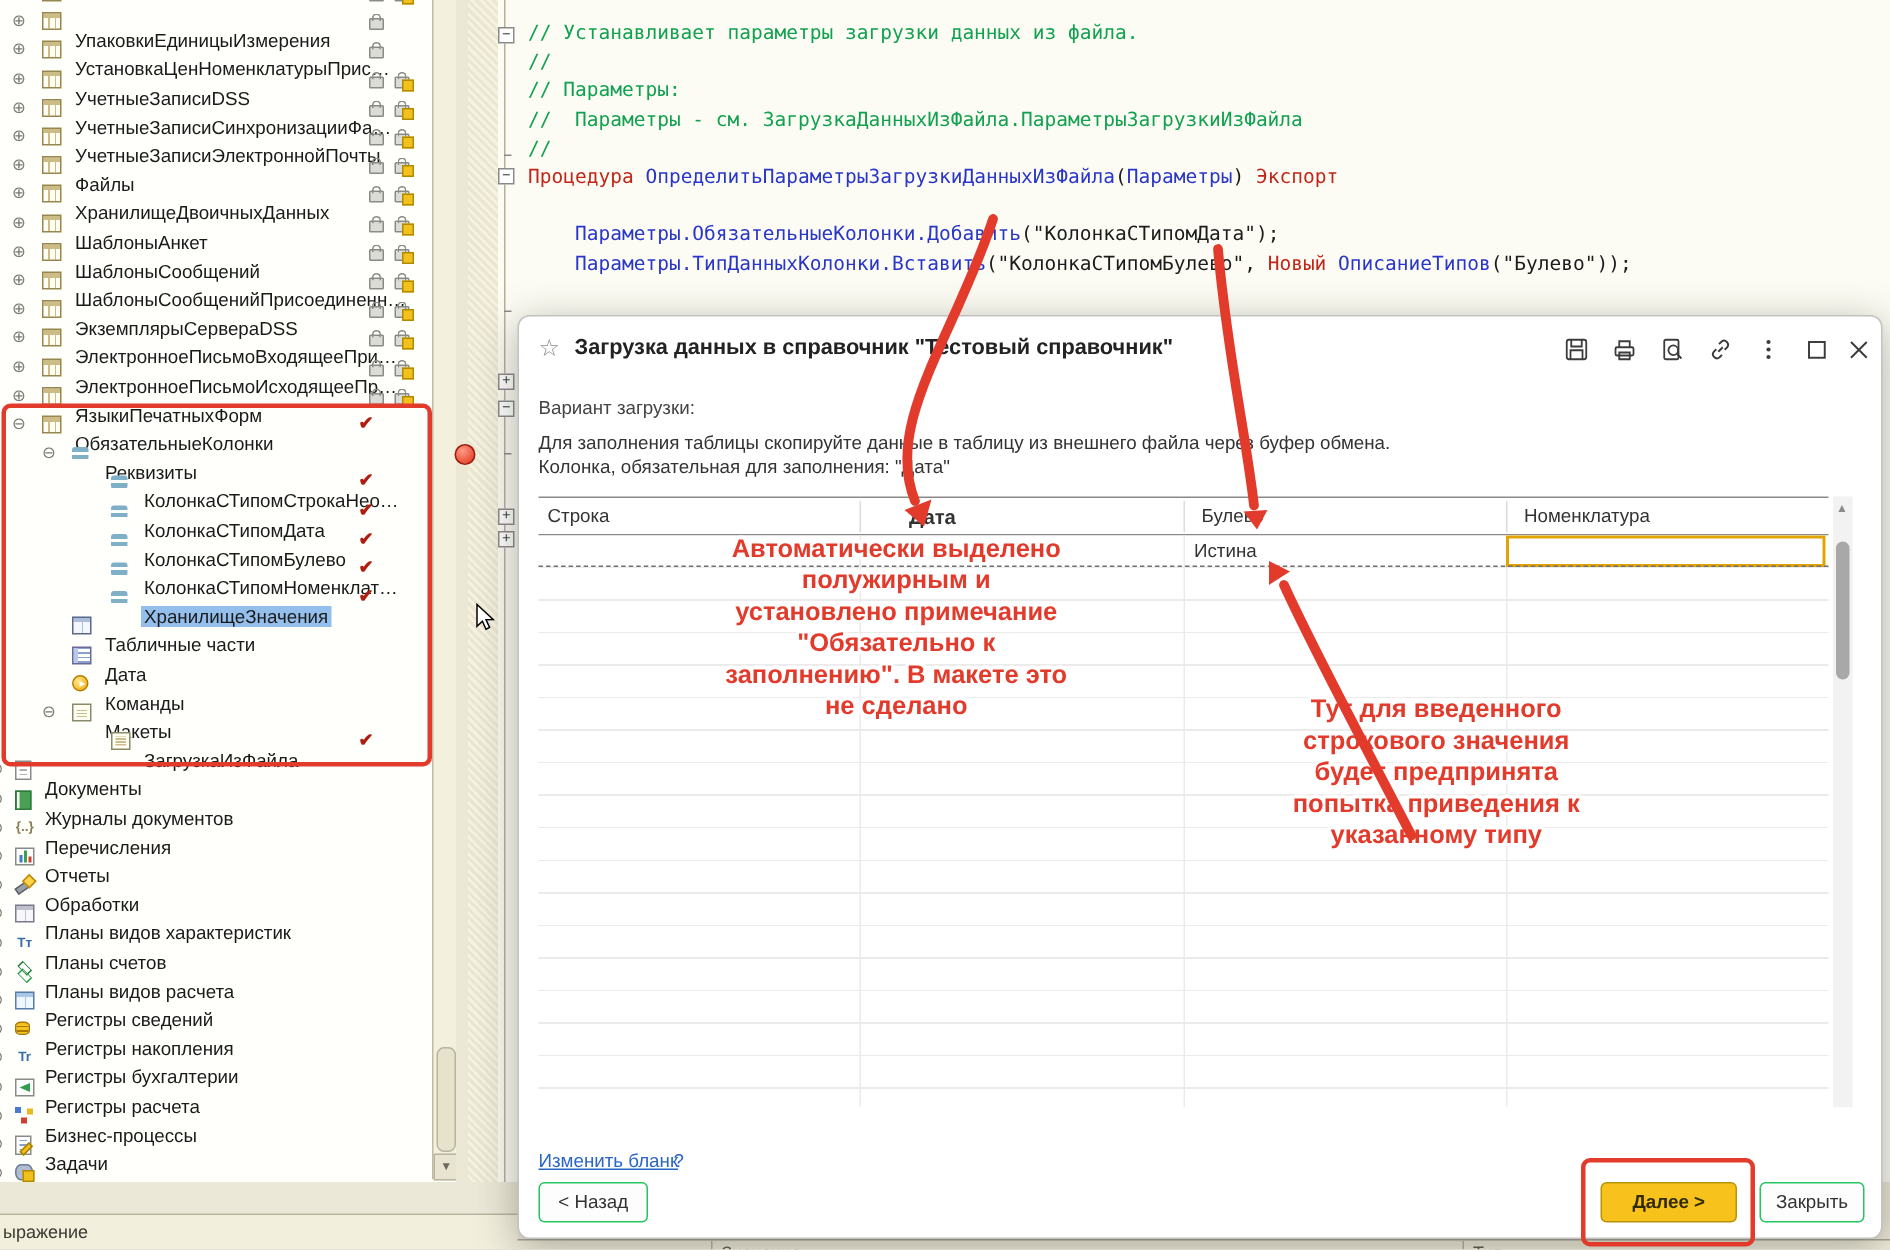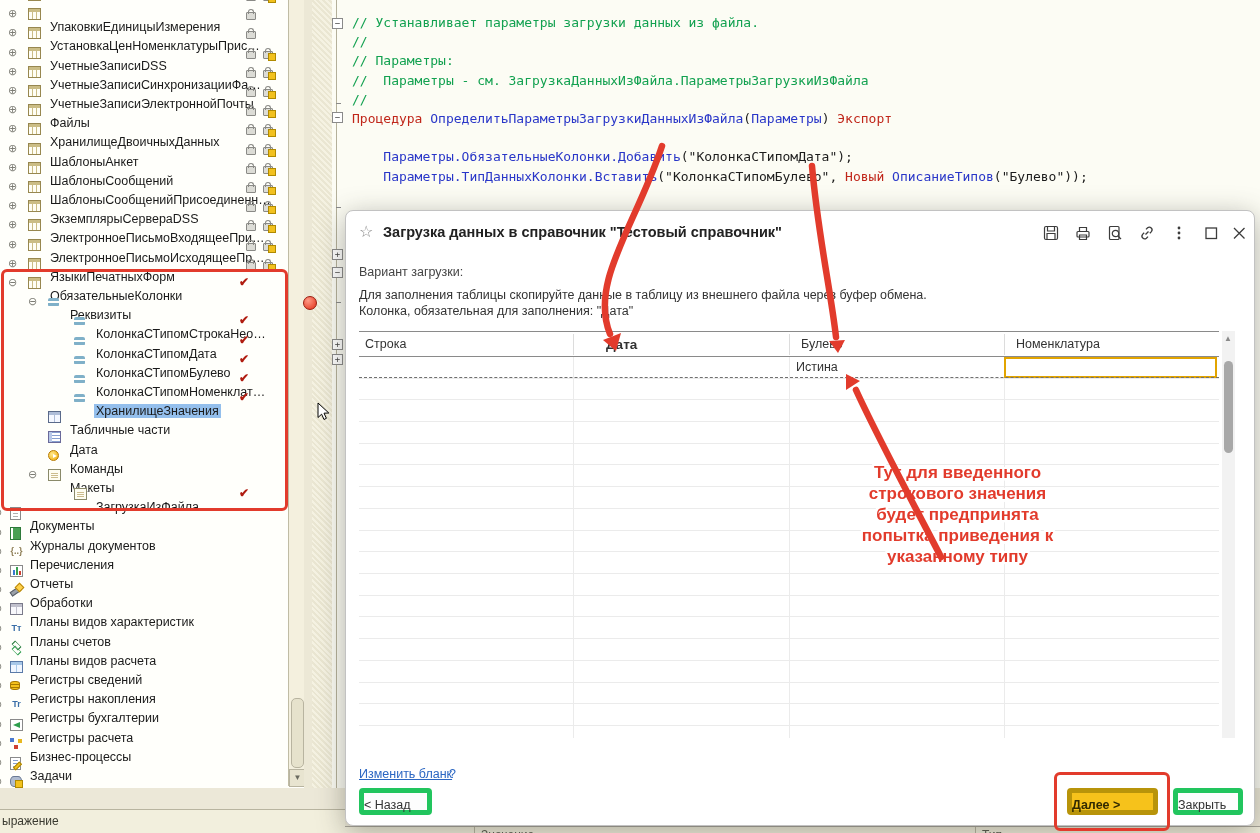--- a/index.html
+++ b/index.html
@@ -124,22 +124,22 @@
       background-image:repeating-linear-gradient(to bottom,transparent 0 20.7px,#ebebeb 20.7px 21.7px);}
   .vline{position:absolute;top:0;width:1px;height:381px;background:#ebebeb;}
   #dashrow{position:absolute;left:0;top:20px;width:860px;border-top:1.5px dashed #707070;}
   #cell-bulevo{position:absolute;left:437px;top:3px;color:#333;}
   #sel-cell{position:absolute;left:645px;top:0;width:213px;height:21px;border:2px solid #e2a400;background:#fff;box-sizing:border-box;}
   #vscroll{position:absolute;left:863px;top:0;width:13px;height:407px;background:#f2f2f2;}
   #vscroll .arr{position:absolute;left:2px;top:3px;font-size:8px;color:#8a8a8a;}
   #vscroll .thumb{position:absolute;left:2px;top:30px;width:9px;height:92px;background:#a8a8a8;border-radius:5px;}
   #dlg-link{position:absolute;left:13px;top:556px;color:#2b66c2;text-decoration:underline;cursor:pointer;}
   #dlg-help{position:absolute;left:103px;top:556px;color:#2b66c2;cursor:pointer;}
-  .dbtn{position:absolute;top:577px;height:27px;line-height:25px;text-align:left;background:#fdfdfd;
-      border:5px solid #22c55e;border-radius:4px;color:#333;box-sizing:border-box;cursor:pointer;}
+  .dbtn{position:absolute;top:577px;height:27px;line-height:25px;text-align:center;background:#fdfdfd;
+      border:1px solid #22c55e;border-radius:4px;color:#333;box-sizing:border-box;cursor:pointer;}
   #btn-back{left:13px;width:73px;}
   #btn-next{left:721px;width:91px;background:#f6c21b;border-color:#b8940a;color:#332b00;font-weight:bold;}
   #btn-close{left:827px;width:70px;}
   
   .redbox{position:absolute;border:3px solid #e23b2c;border-radius:6px;z-index:45;pointer-events:none;}
   #redbox-tree{left:1px;top:269px;width:281px;height:236px;}
   #redbox-next{left:1054px;top:772px;width:110px;height:53px;}
   .note{position:absolute;z-index:42;color:#e23b2c;font-weight:800;font-size:17px;line-height:21px;
       text-align:center;white-space:pre-line;pointer-events:none;
       text-shadow:-2px -2px 0 #fff,2px -2px 0 #fff,-2px 2px 0 #fff,2px 2px 0 #fff,0 -2.5px 0 #fff,0 2.5px 0 #fff,-2.5px 0 0 #fff,2.5px 0 0 #fff;}
@@ -494,20 +494,26 @@
 
     </div>
 
     <span id="dlg-link">Изменить бланк</span>
     <span id="dlg-help">?</span>
     <div class="dbtn" id="btn-back">&lt; Назад</div>
     <div class="dbtn" id="btn-next">Далее &gt;</div>
     <div class="dbtn" id="btn-close">Закрыть</div>
   </div>
 
+  <div class="note" id="note1">Автоматически выделено
+полужирным и
+установлено примечание
+"Обязательно к
+заполнению". В макете это
+не сделано</div>
   <div class="note" id="note2">Тут для введенного
 строкового значения
 будет предпринята
 попытка приведения к
 указанному типу</div>
 
   <svg id="overlay" width="1260" height="833">
     <g stroke="#e23b2c" stroke-width="6.5" fill="none" stroke-linecap="round">
       <path d="M662,146 C636,225 589,282 610,334"></path>
       <path d="M812,166 C818,235 831,292 836,337"></path>

